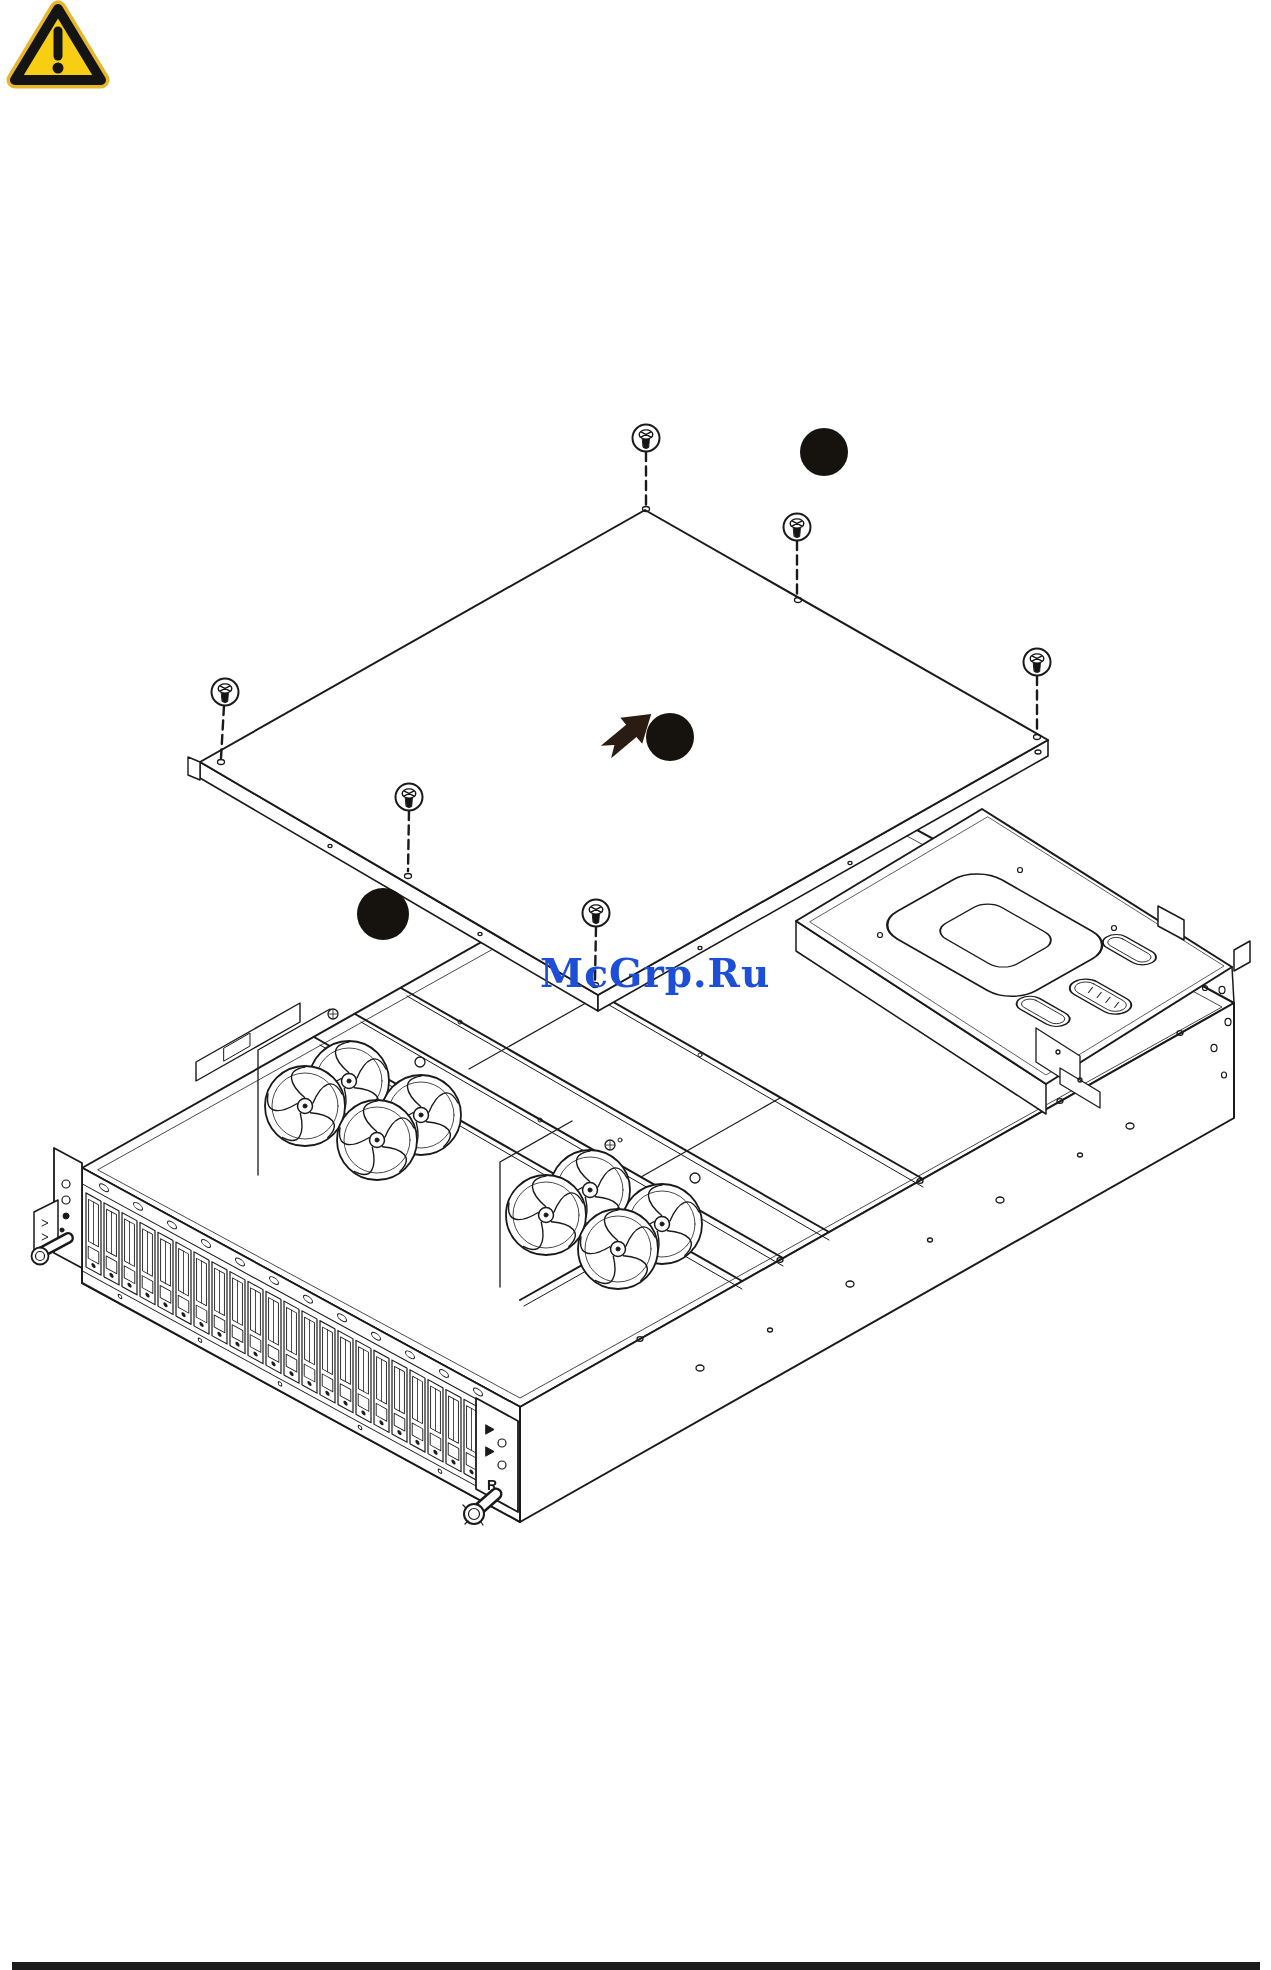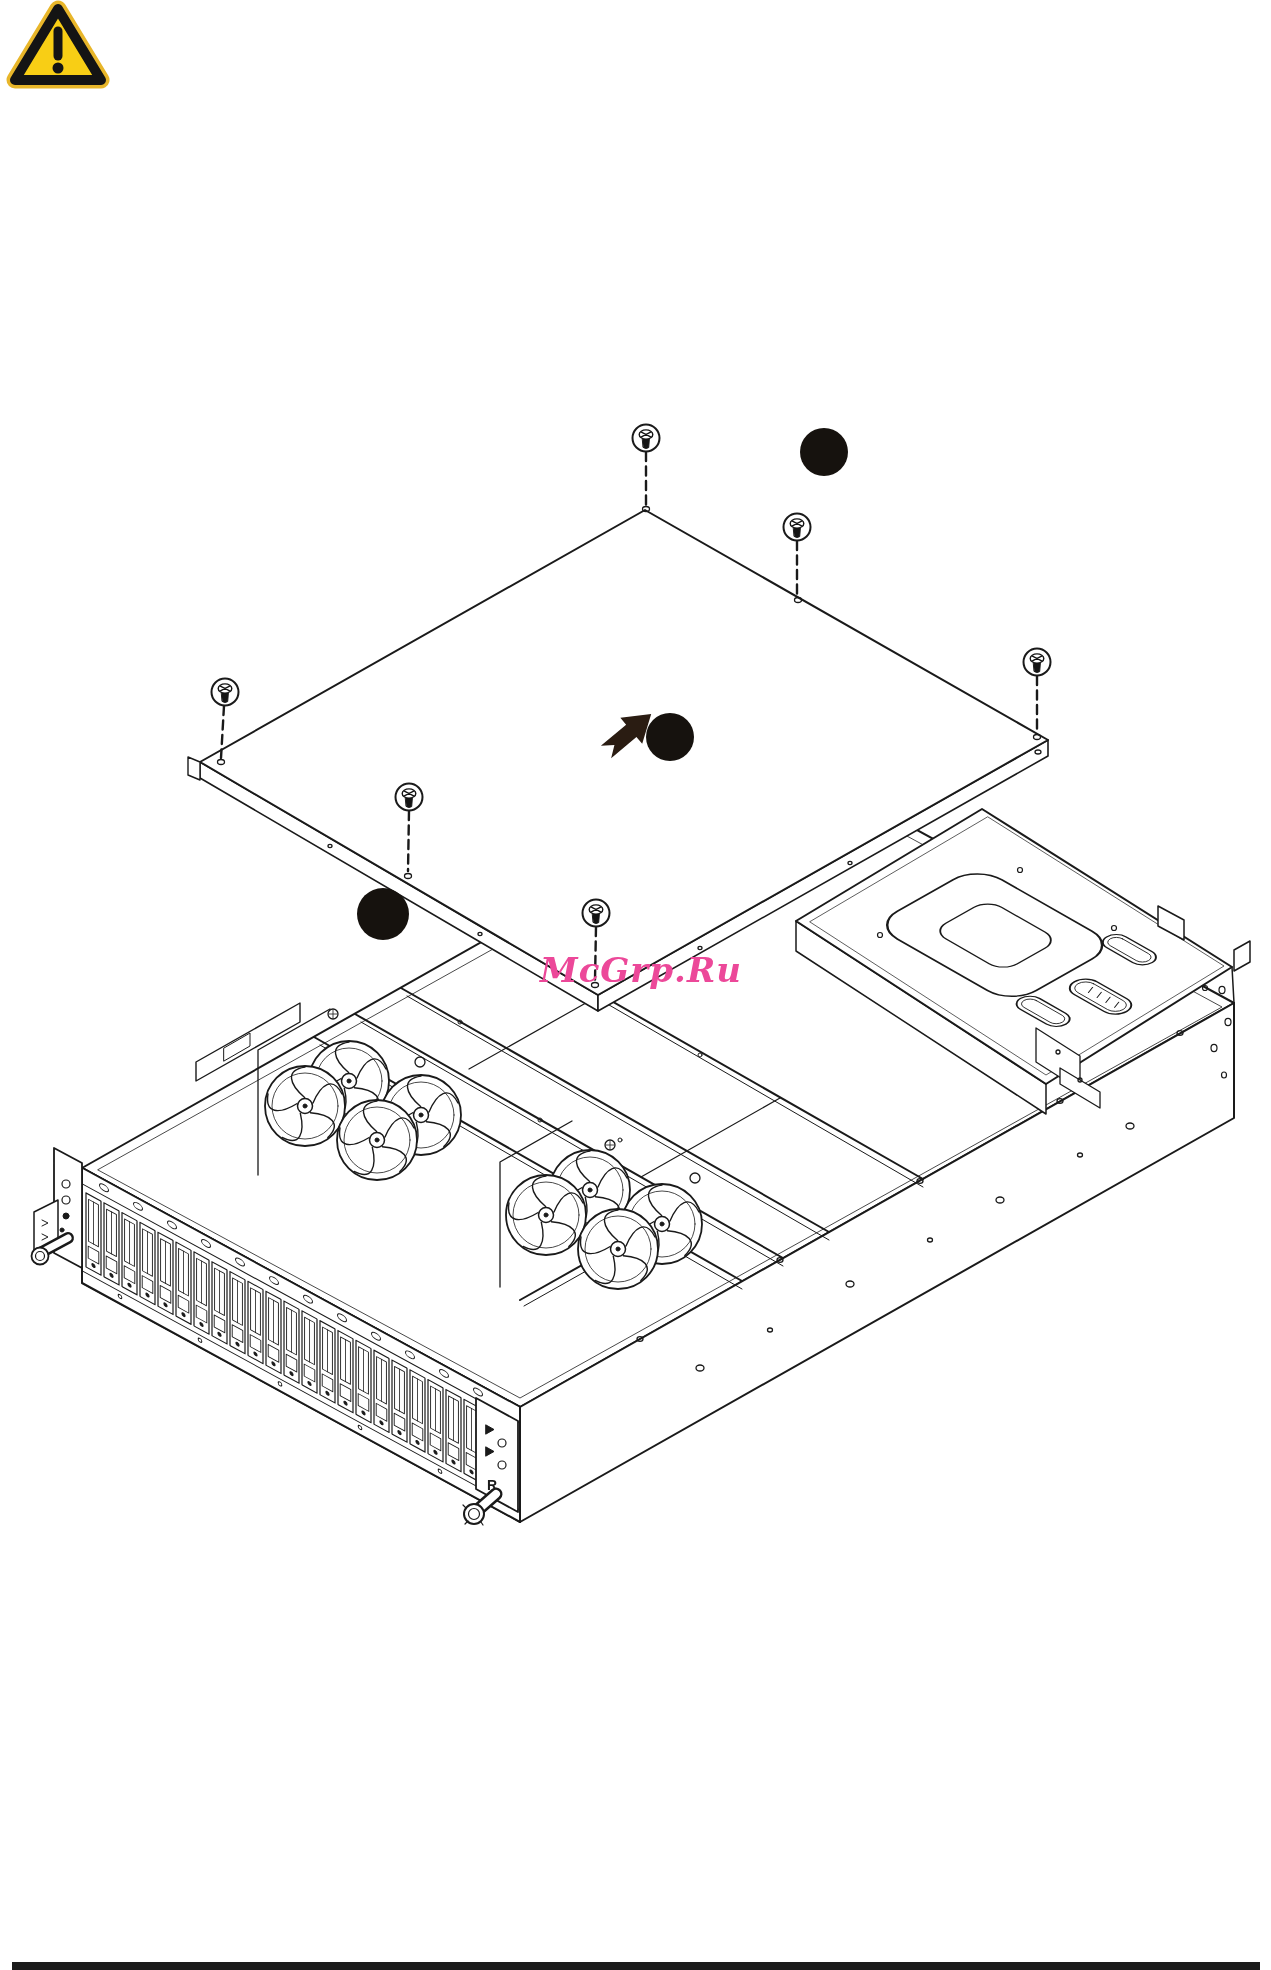--- a/index.html
+++ b/index.html
@@ -1,20 +1,20 @@
 <!DOCTYPE html>
 <html><head>
 <meta charset="utf-8">
 <style>
   html,body{margin:0;padding:0;background:#fff;}
   .page{position:relative;width:1271px;height:1970px;background:#ffffff;overflow:hidden;
         font-family:"Liberation Sans",sans-serif;}
   .page svg{position:absolute;left:0;top:0;}
   .watermark{position:absolute;left:540px;top:950px;font-family:"DejaVu Serif",serif;
-             font-style:italic;font-size:34px;font-weight:bold;color:#ec4899;
+             font-size:39px;font-weight:bold;color:#1d4ed8;
              letter-spacing:1px;white-space:nowrap;user-select:none;}
   .footer-rule{position:absolute;left:12px;top:1962px;width:1248px;height:8px;background:#1b1b1b;}
 </style>
 </head>
 <body>
 
 <div class="page">
 
   <svg width="110" height="100" style="left:6px;top:0px;">
     <polygon points="52,9 95,80 9,80" fill="none" stroke="#e8b62a" stroke-width="17" stroke-linejoin="round"></polygon>

